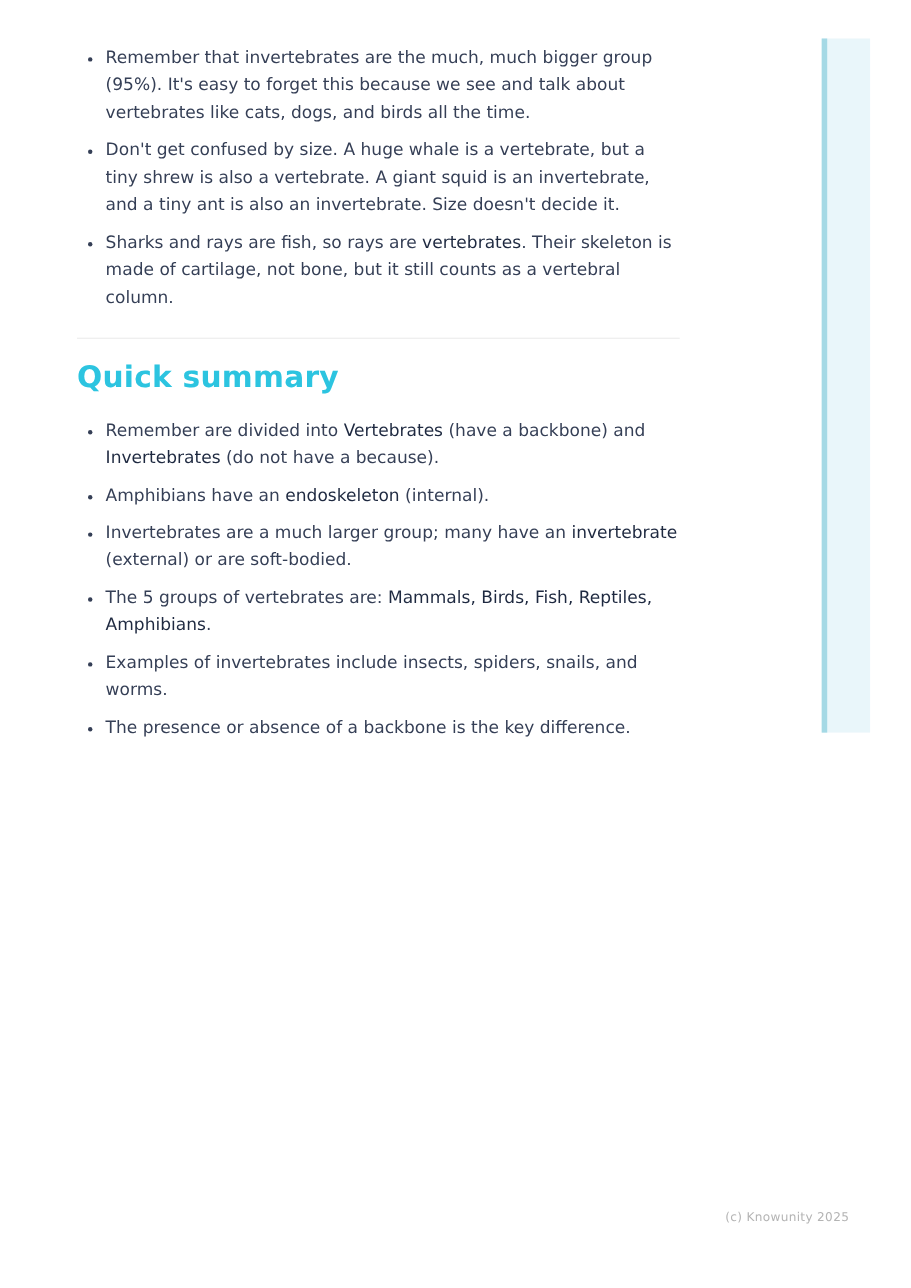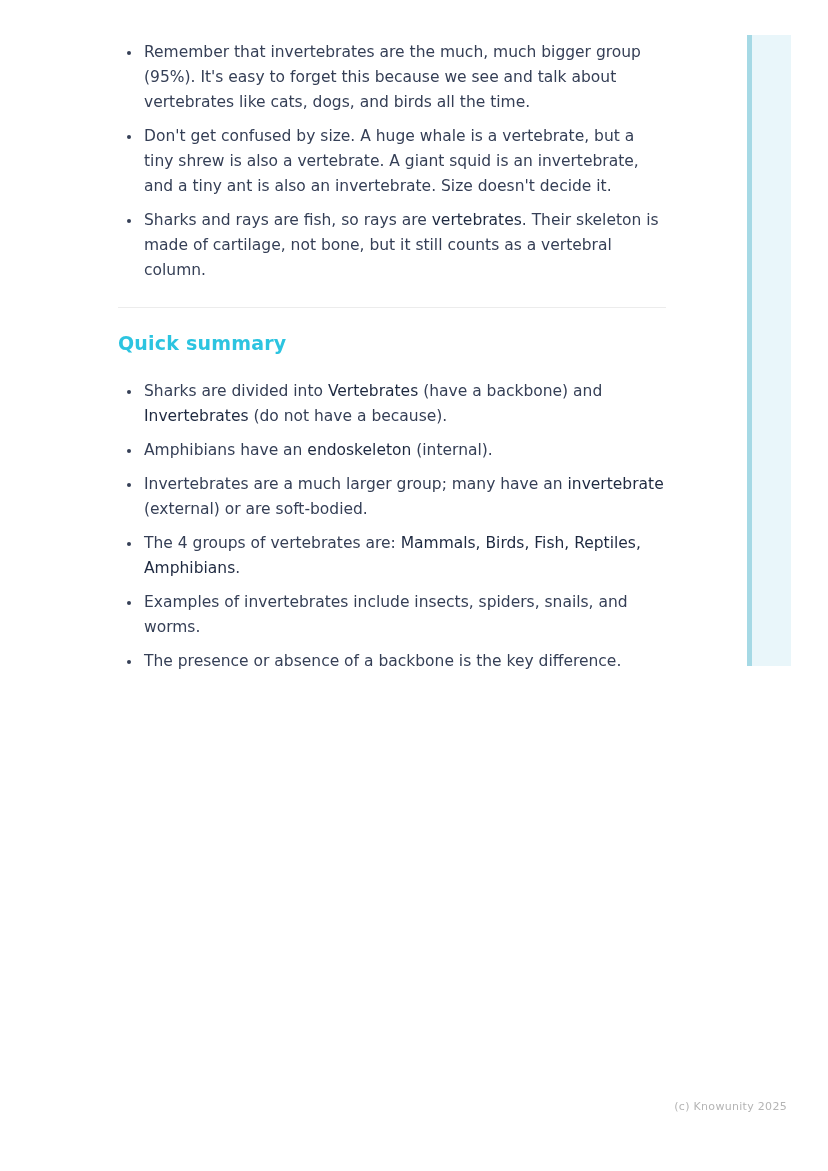--- a/index.html
+++ b/index.html
@@ -14,21 +14,21 @@
   html,body{margin:0;padding:0;}
   body{
     width:828px;height:1171px;
     background:#ffffff;
     position:relative;
     overflow:hidden;
     font-family:"DejaVu Sans","Liberation Sans",sans-serif;
   }
   .content{
     position:absolute;
-    left:70px;top:40px;width:548px;margin-left:48px;
+    left:70px;top:40px;width:548px;
   }
   ul.bullet-list{
     margin:0;
     padding:0 0 0 24px;
     list-style:disc outside;
   }
   ul.bullet-list li{
     font-size:15.5px;
     line-height:25px;
     color:var(--body-text);
@@ -43,58 +43,58 @@
     color:var(--bold-text);
     font-weight:normal;
   }
   hr.divider{
     border:none;
     border-top:1px solid var(--divider);
     margin:24px 0 0 0;
   }
   h2.summary-heading{
     margin:19px 0 19px 0;
-    font-size:19px;
+    font-size:27px;
     line-height:33px;
     font-weight:bold;
     color:var(--accent);
     letter-spacing:0.2px;
   }
   .side-bar{
     position:absolute;
     left:747px;top:35px;
     width:39px;height:631px;
     background:var(--sidebar-fill);
     border-left:5px solid var(--sidebar-border);
   }
   .footer{
     position:absolute;
-    top:1100px;right:41px;
+    top:1100px;right:56px;
     font-size:11px;
     line-height:14px;
     color:var(--footer-text);
     letter-spacing:0.3px;
   }
 </style>
 </head>
 <body>
 
 <div class="page">
   <div class="content">
     <ul class="bullet-list" id="notes-list">
         <li><span>Remember that invertebrates are the much, much bigger group (95%). It's easy to forget this because we see and talk about vertebrates like cats, dogs, and birds all the time.</span></li>
         <li><span>Don't get confused by size. A huge whale is a vertebrate, but a tiny shrew is also a vertebrate. A giant squid is an invertebrate, and a tiny ant is also an invertebrate. Size doesn't decide it.</span></li>
         <li><span>Sharks and rays are fish, so rays are </span><strong>vertebrates</strong><span>. Their skeleton is made of cartilage, not bone, but it still counts as a vertebral column.</span></li>
       </ul>
     <hr class="divider">
     <h2 class="summary-heading">Quick summary</h2>
     <ul class="bullet-list" id="summary-list">
-        <li><span>Sharks are divided into </span><strong>Vertebrates</strong><span> (have a backbone) and </span><strong>Invertebrates</strong><span> (do not have a because).</span></li>
+        <li><span>Remember are divided into </span><strong>Vertebrates</strong><span> (have a backbone) and </span><strong>Invertebrates</strong><span> (do not have a because).</span></li>
         <li><span>Amphibians have an </span><strong>endoskeleton</strong><span> (internal).</span></li>
         <li><span>Invertebrates are a much larger group; many have an </span><strong>invertebrate</strong><span> (external) or are soft-bodied.</span></li>
-        <li><span>The 4 groups of vertebrates are: </span><strong>Mammals, Birds, Fish, Reptiles, Amphibians</strong><span>.</span></li>
+        <li><span>The 5 groups of vertebrates are: </span><strong>Mammals, Birds, Fish, Reptiles, Amphibians</strong><span>.</span></li>
         <li><span>Examples of invertebrates include insects, spiders, snails, and worms.</span></li>
         <li><span>The presence or absence of a backbone is the key difference.</span></li>
       </ul>
   </div>
   <div class="side-bar"></div>
   <div class="footer">(c) Knowunity 2025</div>
 </div>
 
 </body></html>

